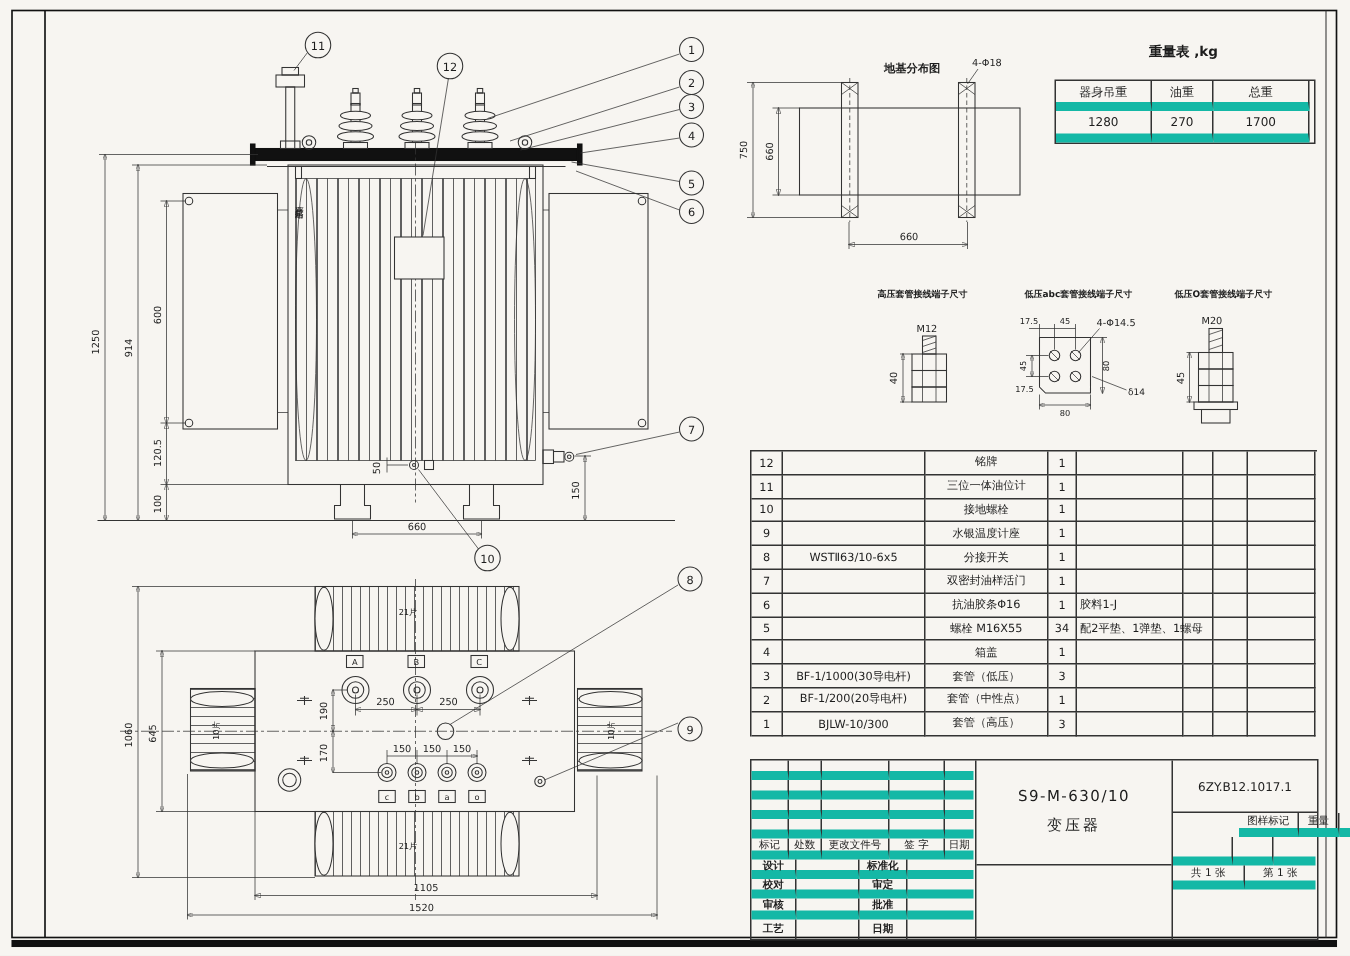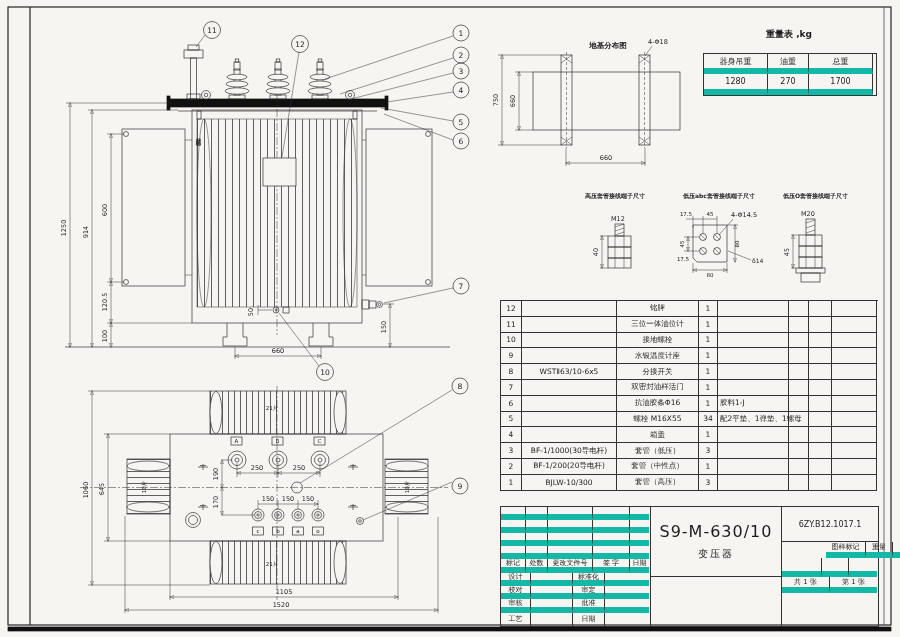--- a/index.html
+++ b/index.html
@@ -42,24 +42,24 @@
   .wcell{border-right:1px solid #333;border-bottom:1px solid #333;display:flex;flex-direction:column;font-size:6px;}
   .wcell .top{display:flex;height:8px;border-bottom:1px solid #333;}
   .wcell .top div{flex:1;display:flex;align-items:center;justify-content:center;}
   .wcell .top div:first-child{border-right:1px solid #333;}
   .wcell .bot{flex:1;display:flex;align-items:center;justify-content:center;}
   
   .tb{left:500px;top:506px;width:377px;height:119px;border:1px solid #333;display:flex;font-size:7px;}
   .tb-left{width:149px;border-right:1px solid #333;display:flex;flex-direction:column;}
   .rev-rows{display:grid;grid-template-columns:25px 22px 45px 37px 19px;grid-auto-rows:13px;}
   .rev-head{display:grid;grid-template-columns:25px 22px 45px 37px 19px;grid-auto-rows:14px;}
-  .sign-rows{display:grid;grid-template-columns:30px 42px 32px 44px;grid-auto-rows:13.2px;flex:1;}
+  .sign-rows{display:grid;grid-template-columns:30px 42px 32px 44px;grid-auto-rows:13.2px;flex:1;font-weight:bold;}
   .tb-mid{width:130px;border-right:1px solid #333;display:flex;flex-direction:column;}
   .tb-mid .prod{height:69px;border-bottom:1px solid #333;display:flex;flex-direction:column;align-items:center;justify-content:center;gap:6px;}
-  .prod-code{font-size:16px;letter-spacing:1px;}
+  .prod-code{font-size:10px;letter-spacing:1px;}
   .prod-name{font-size:10px;letter-spacing:2px;}
   .tb-right{width:96px;display:flex;flex-direction:column;}
   .dno{height:34px;border-bottom:1px solid #333;display:flex;align-items:center;justify-content:center;font-size:8px;}
   .stamp-head{display:grid;grid-template-columns:40px 27px 28px;grid-auto-rows:16px;margin-left:44px;}
   .stamp-empty{display:grid;grid-template-columns:40px 27px 28px;grid-auto-rows:19px;}
   .sheet{display:grid;grid-template-columns:48px 47px;grid-auto-rows:16px;}
   .tb .grid-cell{font-size:7px;}
 </style>
 </head>
 <body>

